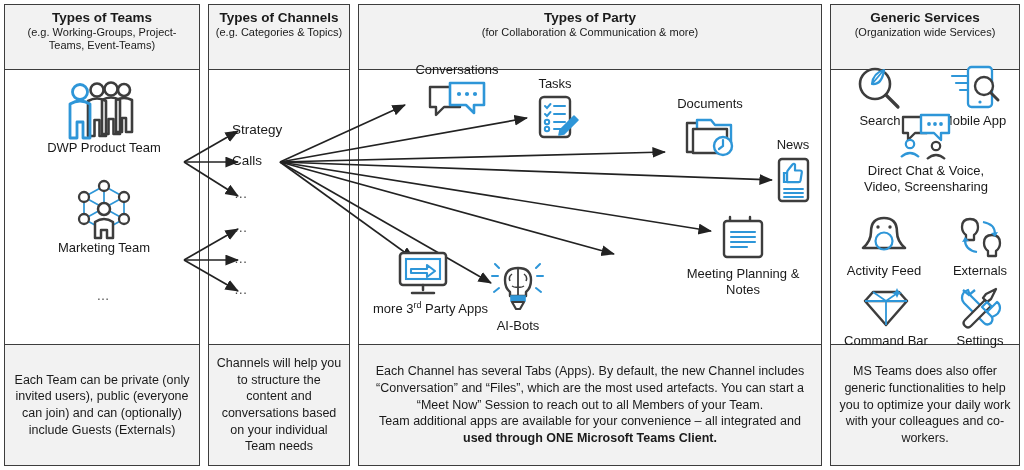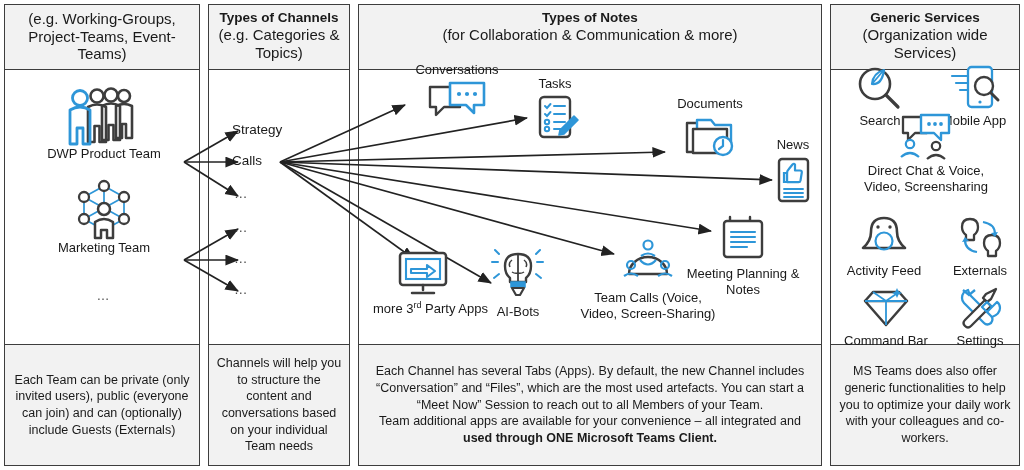--- a/index.html
+++ b/index.html
@@ -21,21 +21,21 @@
   }
   .col-head{
     background:#f2f2f2;
     border-bottom:1.5px solid #3d3d3d;
     text-align:center;
     padding:5px 6px 7px 6px;
     line-height:1.18;
     flex:0 0 auto;
   }
   .col-head .t1{font-weight:bold;font-size:13.5px;display:block;}
-  .col-head .t2{font-size:15px;display:block;}
+  .col-head .t2{font-size:11px;display:block;}
   .col-body{flex:1 1 auto;position:relative;background:transparent;}
   .col-foot{
     background:#f2f2f2;
     border-top:1.5px solid #3d3d3d;
     text-align:center;
     font-size:12.5px;
     line-height:1.33;
     padding:8px 7px;
     flex:0 0 auto;
     display:flex;align-items:center;justify-content:center;
@@ -72,20 +72,21 @@
 
   .sup{font-size:9px;vertical-align:super;}
 </style>
 </head>
 <body>
 
 <div class="canvas">
 
   <div class="col" id="col-teams">
     <div class="col-head">
+      <span class="t1">Types of Teams</span>
       <span class="t2">(e.g. Working-Groups, Project-Teams, Event-Teams)</span>
     </div>
     <div class="col-body"></div>
     <div class="col-foot">
       <p>Each Team can be private (only invited users), public (everyone can join) and can (optionally) include Guests (Externals)</p>
     </div>
   </div>
 
   <div class="col" id="col-channels">
     <div class="col-head">
@@ -93,21 +94,21 @@
       <span class="t2">(e.g. Categories &amp; Topics)</span>
     </div>
     <div class="col-body"></div>
     <div class="col-foot">
       <p>Channels will help you to structure the content and conversations based on your individual Team needs</p>
     </div>
   </div>
 
   <div class="col" id="col-apps">
     <div class="col-head">
-      <span class="t1">Types of Notes</span>
+      <span class="t1">Types of Party</span>
       <span class="t2">(for Collaboration &amp; Communication &amp; more)</span>
     </div>
     <div class="col-body"></div>
     <div class="col-foot">
       <p>
         <span>Each Channel has several Tabs (Apps). By default, the new Channel includes</span><br>
         <span>“Conversation” and “Files”, which are the most used artefacts. You can start a</span><br>
         <span>“Meet Now” Session to reach out to all Members of your Team.</span><br>
         <span>Team additional apps are available for your convenience – all integrated and</span><br>
         <b>used through ONE Microsoft Teams Client.</b>
@@ -146,21 +147,21 @@
       <path d="M280,162 L527,118"></path>
       <path d="M280,162 L665,152"></path>
       <path d="M280,162 L772,180"></path>
       <path d="M280,162 L711,231"></path>
       <path d="M280,162 L614,254"></path>
       <path d="M280,162 L491,283"></path>
       <path d="M280,162 L414,259"></path>
     </g>
   </svg>
 
-  <div class="node" id="n-dwp" style="left:34px;top:84px;width:140px;">
+  <div class="node" id="n-dwp" style="left:34px;top:78px;width:140px;">
     <div class="icon-wrap">
       <svg width="92" height="62" viewBox="0 0 92 62">
         <g fill="none" stroke="#3d3d3d" stroke-width="2.6" stroke-linejoin="round" stroke-linecap="round">
           <circle cx="66" cy="12" r="6"></circle>
           <path d="M58,22 q8,-4 16,0 v32 h-6 v-14 h-4 v14 h-6 z"></path>
           <circle cx="53" cy="11" r="6.5"></circle>
           <path d="M44,22 q9,-5 18,0 v34 h-6.5 v-15 h-5 v15 h-6.5 z"></path>
           <circle cx="39" cy="12" r="6.5"></circle>
           <path d="M30,23 q9,-5 18,0 v35 h-6.5 v-16 h-5 v16 h-6.5 z"></path>
         </g>
@@ -282,39 +283,22 @@
           <path d="M14,17 h24"></path>
             <path d="M14,22 h24"></path>
             <path d="M14,27 h24"></path>
             <path d="M14,32 h16"></path>
         </g>
       </svg>
     </div>
     <div class="lbl wrap" style="margin-top:3px;">Meeting Planning &amp; Notes</div>
   </div>
 
-  <div class="node" style="left:578px;top:236px;width:140px;">
-    <div class="icon-wrap">
-      <svg width="60" height="50" viewBox="0 0 60 50">
-        <path d="M11,38 a19,17 0 0 1 38,0 z" fill="#fff" stroke="#3d3d3d" stroke-width="2.5" stroke-linejoin="round"></path>
-        <g fill="none" stroke="#2e96d8" stroke-width="2.2" stroke-linejoin="round">
-          <circle cx="30" cy="9" r="4.5"></circle>
-          <path d="M23,20 q7,-5 14,0"></path>
-          <circle cx="13" cy="29" r="4"></circle>
-          <path d="M6,40 q7,-5 14,0"></path>
-          <circle cx="47" cy="29" r="4"></circle>
-          <path d="M40,40 q7,-5 14,0"></path>
-          <path d="M22,24 q8,9 16,0"></path>
-        </g>
-      </svg>
-    </div>
-    <div class="lbl wrap" style="margin-top:4px;">Team Calls (Voice, Video, Screen-Sharing)</div>
-  </div>
-
-  <div class="node" style="left:470px;top:248px;width:96px;">
+
+  <div class="node" style="left:470px;top:262px;width:96px;">
     <div class="icon-wrap">
       <svg width="56" height="52" viewBox="0 0 56 52">
         <g stroke="#2e96d8" stroke-width="2" stroke-linecap="round">
           <path d="M8,14 h-6 M9,6 l-4,-4 M47,14 h6 M46,6 l4,-4 M9,26 l-5,4 M46,26 l5,4"></path>
         </g>
         <path d="M28,6 q-13,0 -13,12 q0,8 5,12 v4 h16 v-4 q5,-4 5,-12 q0,-12 -13,-12 z" fill="#fff" stroke="#3d3d3d" stroke-width="2.4" stroke-linejoin="round"></path>
         <path d="M28,7 v27" stroke="#3d3d3d" stroke-width="1.8"></path>
         <g stroke="#3d3d3d" stroke-width="1.5" fill="none">
           <path d="M22,12 q-4,3 -2,7 M34,12 q4,3 2,7 M22,24 q3,2 6,1 M34,24 q-3,2 -6,1"></path>
         </g>

